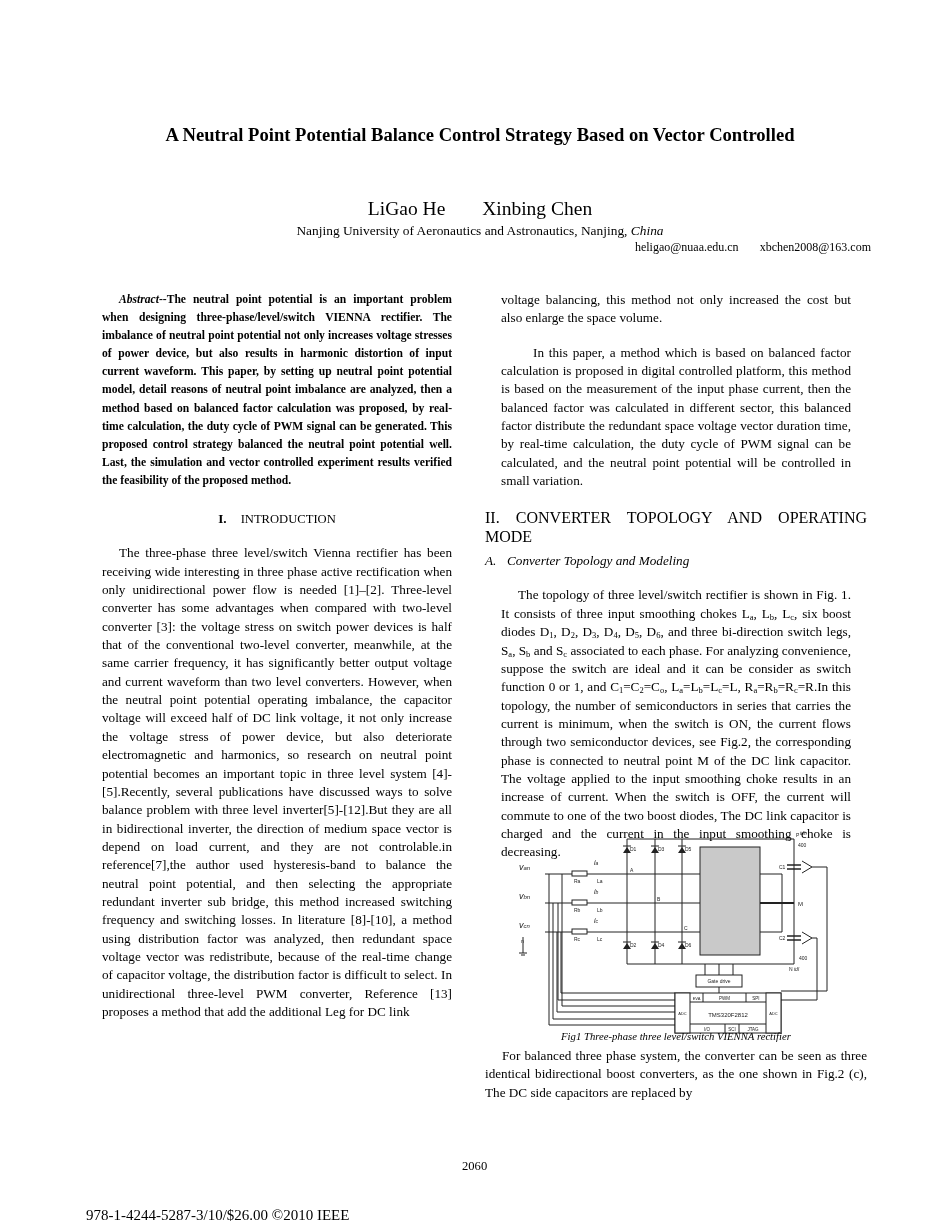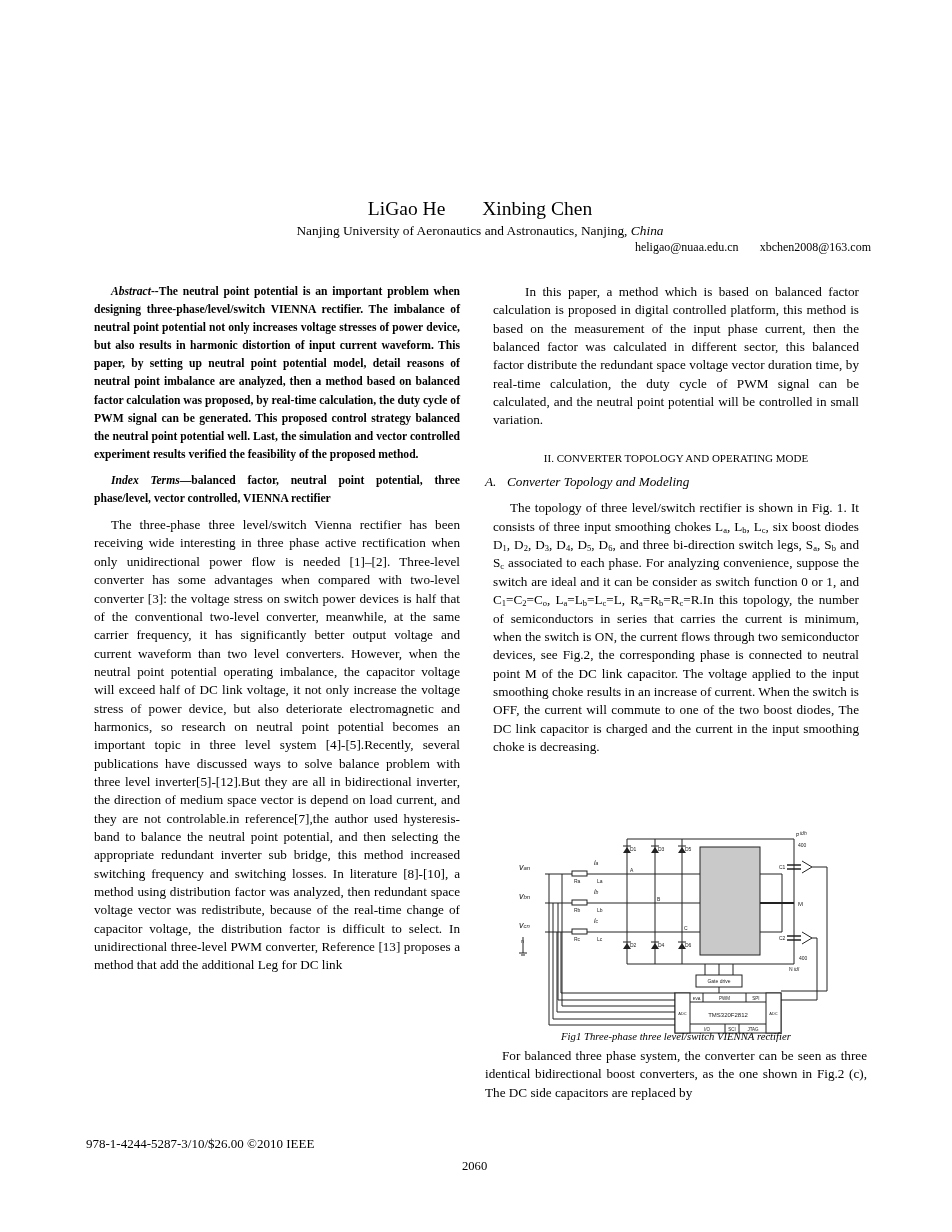--- a/index.html
+++ b/index.html
@@ -4,62 +4,64 @@
 <style>
   html, body { margin: 0; padding: 0; background: #ffffff; }
   body { width: 952px; height: 1232px; position: relative; overflow: hidden; color: #000; font-family: "Liberation Serif", serif; }
   .title { position: absolute; left: 80px; width: 800px; top: 120px; text-align: center; font-weight: bold; font-size: 18.6px; line-height: 29px; }
   .authors { position: absolute; left: 80px; width: 800px; top: 198px; text-align: center; font-size: 19.5px; }
   .authors span { margin: 0 16px; }
   .affil { position: absolute; left: 80px; width: 800px; top: 222px; text-align: center; font-size: 13.4px; line-height: 18px; }
   .emails { position: absolute; left: 80px; width: 800px; top: 240px; text-align: right; font-size: 12px; }
   .emails span { margin: 0 9px; }
   .col { position: absolute; width: 382px; text-align: justify; font-size: 13.2px; line-height: 18.35px; }
-  .col p { margin: 8px; }
+  .col p { margin: 16px; }
   .colL { left: 86px; }
   .colR { left: 485px; }
   .abs { font-weight: bold; font-size: 11.6px; line-height: 18.1px; }
   .abs .lbl { font-style: italic; }
   .ind { text-indent: 17px; }
   .ind2 { text-indent: 32px; }
   .secI { text-align: center; font-size: 12.6px; margin: 20px 0 7px 0 !important; }
   .secI .num { font-weight: bold; margin-right: 14px; font-size: 13.2px; }
-  .secII { text-align: center; font-size: 11px; margin: 19px 0 6px 0 !important; }
+  .secII { font-size: 16px; margin: 19px 0 6px 0 !important; }
   .subA { font-style: italic; margin: 0 0 3px 0 !important; }
   .subA .n { display: inline-block; width: 22px; font-style: italic; }
   sub { font-size: 8.5px; vertical-align: -2px; line-height: 0; }
   .fig { position: absolute; left: 517px; top: 825px; width: 350px; height: 214px; }
   .caption { position: absolute; left: 485px; width: 382px; top: 1030px; text-align: center; font-size: 10.7px; font-style: italic; }
   .after { position: absolute; left: 485px; top: 1047px; width: 382px; text-align: justify; font-size: 13.2px; line-height: 18.35px; }
-  .footer-isbn { position: absolute; left: 86px; top: 1136px; font-size: 13px; }
+  .footer-isbn { position: absolute; left: 86px; top: 1207px; font-size: 15px; }
   .footer-page { position: absolute; left: 462px; top: 1159px; font-size: 12.6px; text-align: center; }
   svg text { font-family: "Liberation Sans", sans-serif; }
 </style>
 </head>
 <body>
 
 <div class="title">
+  <div>A Neutral Point Potential Balance Control Strategy Based on Vector Controlled</div>
 </div>
 <div class="authors">
   <span>LiGao He</span>
   <span>Xinbing Chen</span>
 </div>
 <div class="affil"><span>Nanjing University of Aeronautics and Astronautics, Nanjing, </span><i>China</i></div>
 <div class="emails">
   <span>heligao@nuaa.edu.cn</span>
   <span>xbchen2008@163.com</span>
 </div>
 
 <div class="col colL" style="top:275px;">
   <p class="abs ind"><span class="lbl">Abstract</span><span>--The neutral point potential is an important problem when designing three-phase/level/switch VIENNA rectifier. The imbalance of neutral point potential not only increases voltage stresses of power device, but also results in harmonic distortion of input current waveform. This paper, by setting up neutral point potential model, detail reasons of neutral point imbalance are analyzed, then a method based on balanced factor calculation was proposed, by real-time calculation, the duty cycle of PWM signal can be generated. This proposed control strategy balanced the neutral point potential well. Last, the simulation and vector controlled experiment results verified the feasibility of the proposed method.</span></p>
-  <p class="abs ind"><span class="lbl">Index Terms</span><span>—balanced factor, neutral point potential, three phase/level, vector controlled, VIENNA rectifier</span></p>
+  <p class="secI"><span class="num">I.</span><span>INTRODUCTION</span></p>
   <p class="ind">The three-phase three level/switch Vienna rectifier has been receiving wide interesting in three phase active rectification when only unidirectional power flow is needed [1]–[2]. Three-level converter has some advantages when compared with two-level converter [3]: the voltage stress on switch power devices is half that of the conventional two-level converter, meanwhile, at the same carrier frequency, it has significantly better output voltage and current waveform than two level converters. However, when the neutral point potential operating imbalance, the capacitor voltage will exceed half of DC link voltage, it not only increase the voltage stress of power device, but also deteriorate electromagnetic and harmonics, so research on neutral point potential becomes an important topic in three level system [4]-[5].Recently, several publications have discussed ways to solve balance problem with three level inverter[5]-[12].But they are all in bidirectional inverter, the direction of medium space vector is depend on load current, and they are not controlable.in reference[7],the author used hysteresis-band to balance the neutral point potential, and then selecting the appropriate redundant inverter sub bridge, this method increased switching frequency and switching losses. In literature [8]-[10], a method  using distribution factor was analyzed, then redundant space voltage vector was redistribute, because of the real-time change of capacitor voltage, the distribution factor is difficult to select. In unidirectional three-level PWM converter, Reference [13] proposes a method that add the additional Leg for DC link</p>
 </div>
 
 <div class="col colR" style="top:275px;">
+  <p>voltage balancing, this method not only increased the cost but also enlarge the space volume.</p>
   <p class="ind2">In this paper, a method which is based on balanced factor calculation is proposed in digital controlled platform, this method is based on the measurement of the input phase current, then the balanced factor was calculated in different sector, this balanced factor distribute the redundant space voltage vector duration time, by real-time calculation, the duty cycle of PWM signal can be calculated, and the neutral point potential will be controlled in small variation.</p>
   <p class="secII">II. CONVERTER TOPOLOGY AND OPERATING MODE</p>
   <p class="subA"><span class="n">A.</span><span>Converter Topology and Modeling</span></p>
   <p class="ind"><span>The topology of three level/switch rectifier is shown in Fig. 1. It consists of three input smoothing chokes L</span><sub>a</sub>, L<sub>b</sub>, L<sub>c</sub>, six boost diodes D<sub>1</sub>, D<sub>2</sub>, D<sub>3</sub>, D<sub>4</sub>, D<sub>5</sub>, D<sub>6</sub>, and three bi-direction switch legs, S<sub>a</sub>, S<sub>b</sub> and S<sub>c</sub> associated to each phase. For analyzing convenience, suppose the switch are ideal and it can be consider as switch function 0 or 1, and C<sub>1</sub>=C<sub>2</sub>=C<sub>o</sub>, L<sub>a</sub>=L<sub>b</sub>=L<sub>c</sub>=L, R<sub>a</sub>=R<sub>b</sub>=R<sub>c</sub>=R.In this topology, the number of <span>semiconductors in series that carries the current is minimum, when the switch is ON, the current flows through two semiconductor devices, see Fig.2, the corresponding phase is connected to neutral point M of the DC link capacitor. The voltage applied to the input smoothing choke results in an increase of current. When the switch is OFF, the current will commute to one of the two boost diodes, The DC link capacitor is charged and the current in the input smoothing choke is decreasing.</span></p>
 </div>
 
 <svg class="fig" viewBox="0 0 350 214" width="350" height="214">
   <g stroke="#222" stroke-width="1" fill="none">
 
     <line x1="110" y1="14" x2="277" y2="14"></line>

